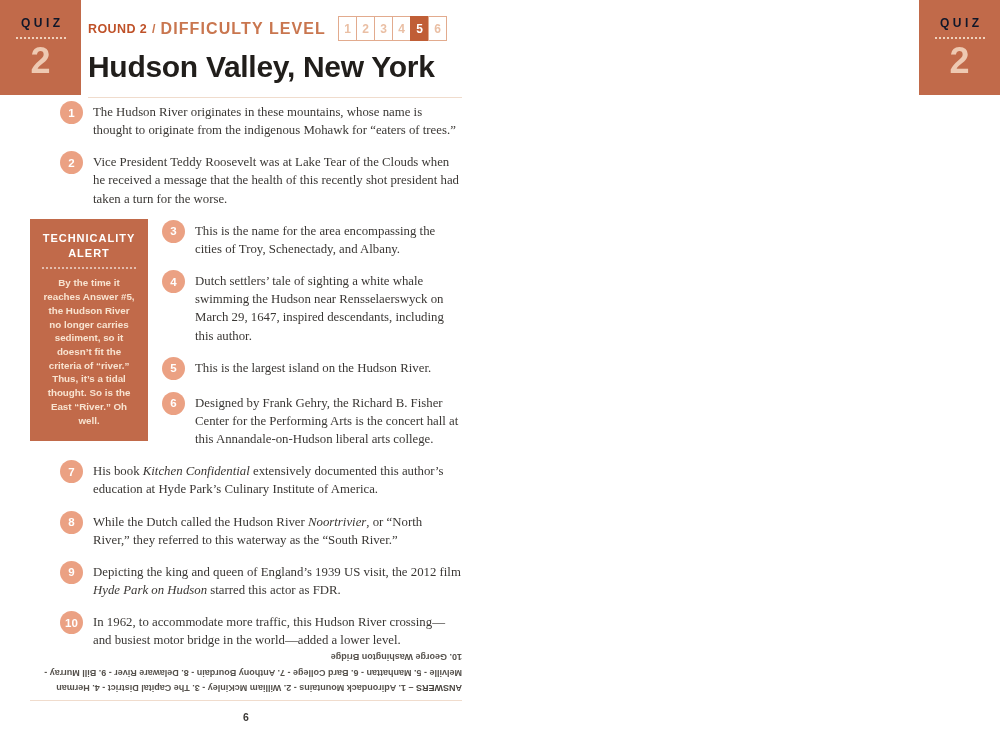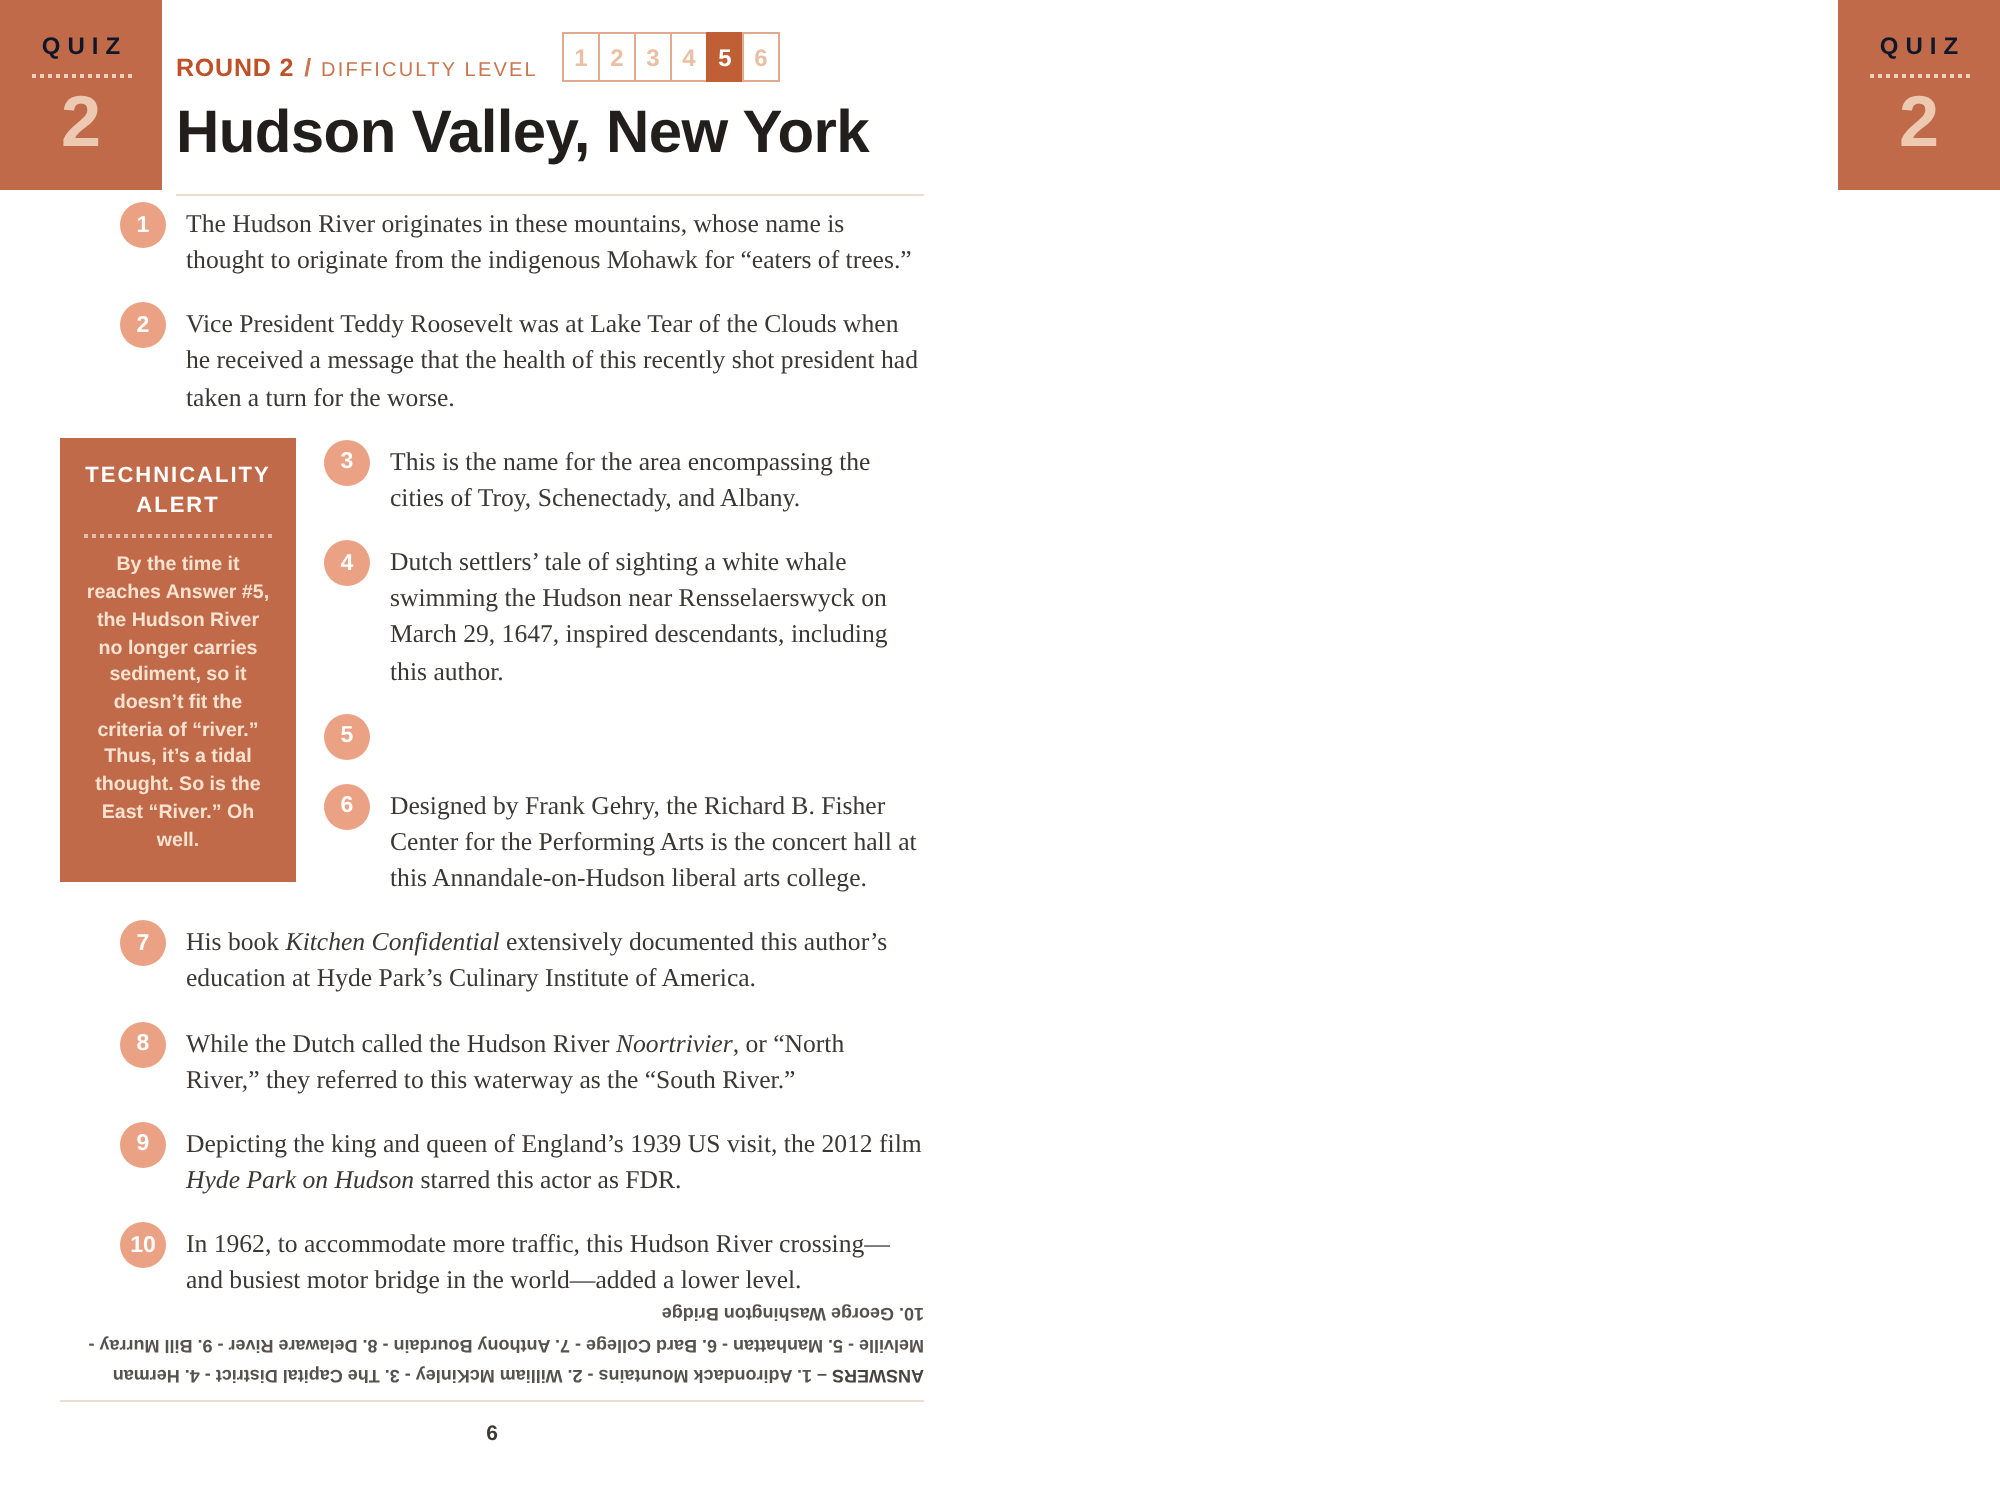--- a/index.html
+++ b/index.html
@@ -17,24 +17,24 @@
     display:flex;flex-direction:column;align-items:center;justify-content:center;
   }
   #tab-left{left:0;} #tab-right{left:419px;}
   .quiz-word{color:#0f172a;font-weight:bold;font-size:12px;letter-spacing:3.5px;padding-left:3.5px;text-align:center;}
   .tab-dots{width:50px;border-top:2px dotted rgba(248,227,208,.85);margin:7px 0 3px;}
   .quiz-num{font-size:36px;font-weight:bold;color:var(--tab_number,#eec9b2);line-height:1.05;}
 
   
   .page-header{position:absolute;top:16px;border-bottom:1px solid var(--rule,#f0dccd);padding-bottom:13px;}
   #header-left{left:88px;width:374px;}
-  .round-line{display:flex;align-items:flex-end;}
+  .round-line{display:flex;align-items:center;}
   .round{color:var(--accent_dark,#bf5128);font-weight:bold;font-size:12.5px;letter-spacing:.4px;}
   .slash{color:var(--accent_mid,#c9764f);font-weight:bold;font-size:12.5px;margin:0 5px;}
-  .difficulty-label{color:var(--accent_mid,#c9764f);font-weight:normal;font-size:10px;letter-spacing:1.1px;}
+  .difficulty-label{color:var(--accent_mid,#c9764f);font-weight:bold;font-size:16px;letter-spacing:1.1px;}
   .meter{display:inline-flex;margin-left:13px;}
   .lvl{
     width:19px;height:25px;border:1px solid var(--level_border,#e2ab8e);margin-left:-1px;
     display:flex;align-items:center;justify-content:center;
     font-weight:bold;font-size:12px;color:var(--level_number,#eabfa4);box-sizing:border-box;
   }
   .lvl.active{background:var(--level_active,#c05e36);border-color:var(--level_active,#c05e36);color:#fff;}
   .page-title{margin-top:9px;font-size:30px;font-weight:bold;color:var(--title_text,#211e1b);letter-spacing:-.3px;}
 
   
@@ -120,20 +120,21 @@
   <div class="q">
         <span class="q-num">3</span>
         <div class="q-text">This is the name for the area encompassing the cities of Troy, Schenectady, and Albany.</div>
       </div>
       <div class="q">
         <span class="q-num">4</span>
         <div class="q-text">Dutch settlers’ tale of sighting a white whale swimming the Hudson near Rensselaerswyck on March 29, 1647, inspired descendants, including this author.</div>
       </div>
       <div class="q">
         <span class="q-num">5</span>
+        <div class="q-text">This is the largest island on the Hudson River.</div>
       </div>
       <div class="q">
         <span class="q-num">6</span>
         <div class="q-text">Designed by Frank Gehry, the Richard B. Fisher Center for the Performing Arts is the concert hall at this Annandale-on-Hudson liberal arts college.</div>
       </div>
       <div class="q q-clear">
         <span class="q-num">7</span>
         <div class="q-text">His book <i>Kitchen Confidential</i> extensively documented this author’s education at Hyde Park’s Culinary Institute of America.</div>
       </div>
       <div class="q">

